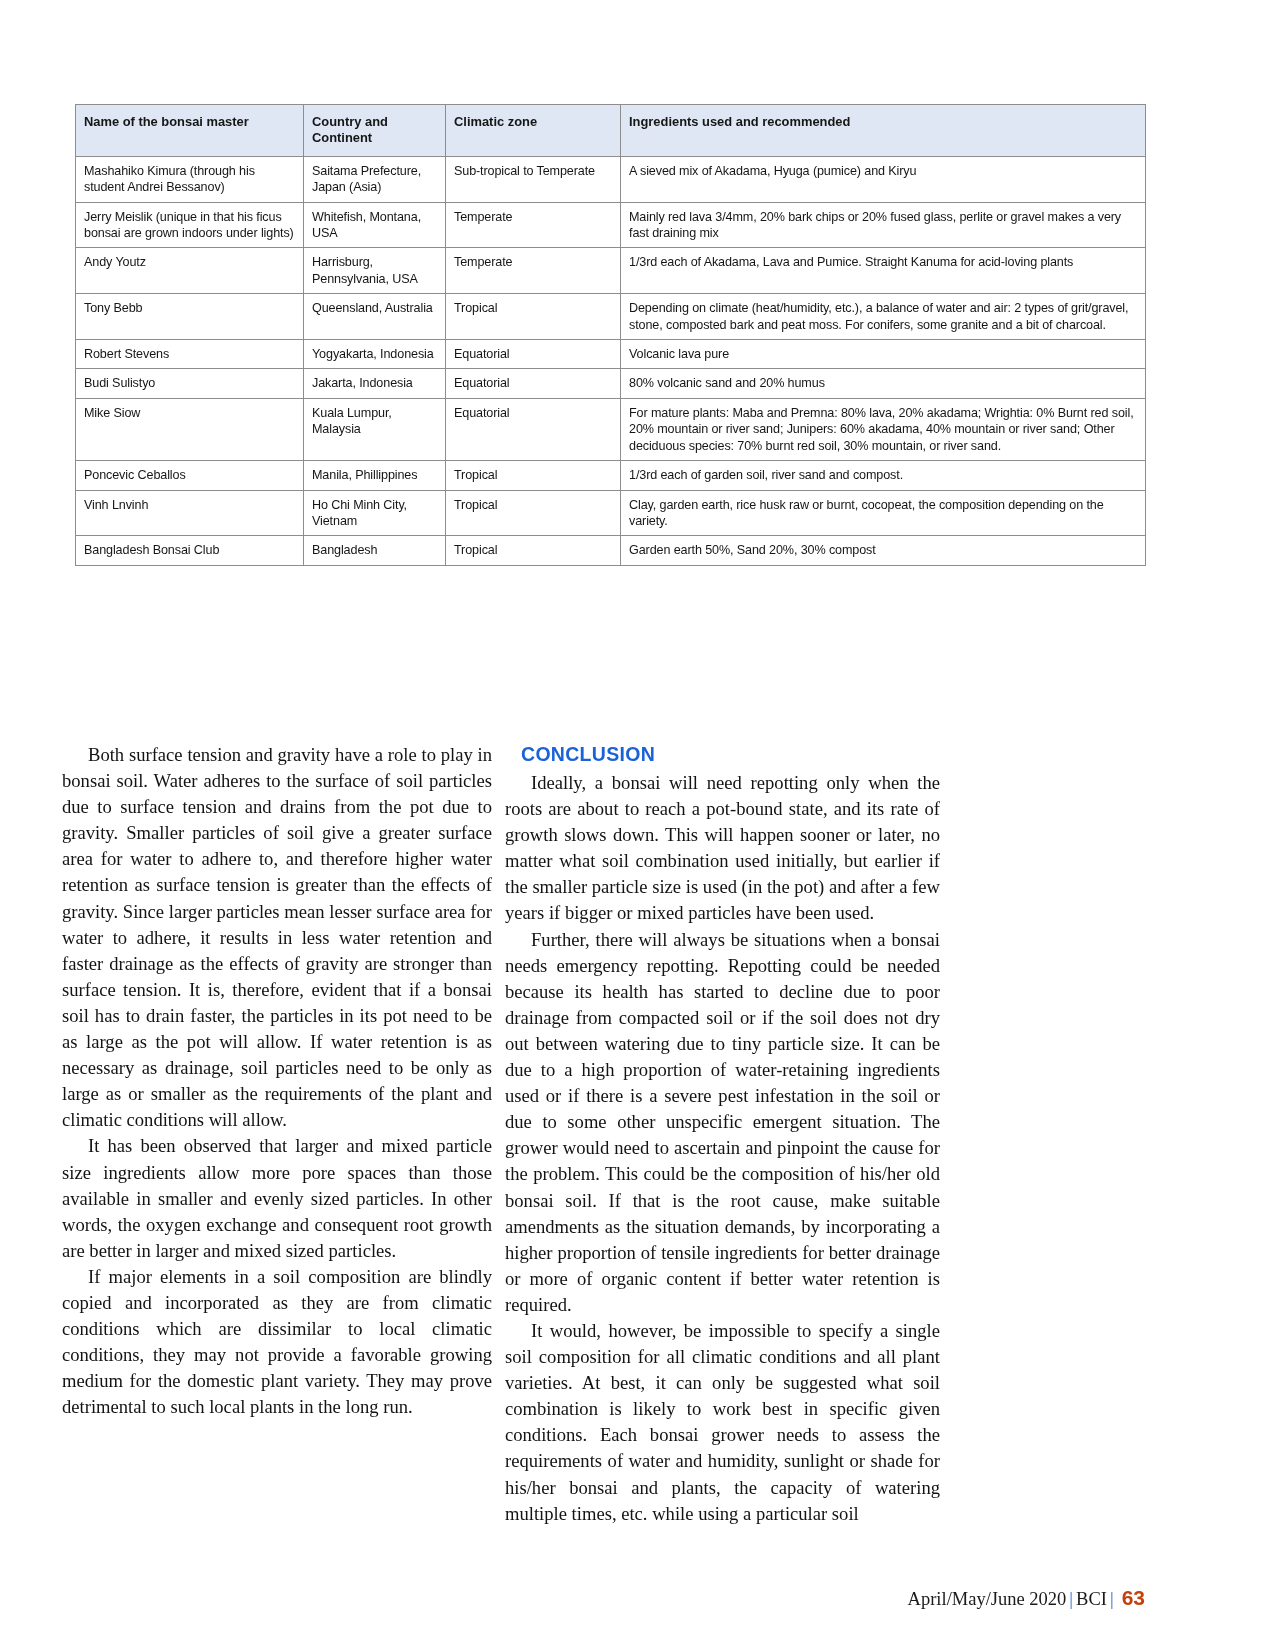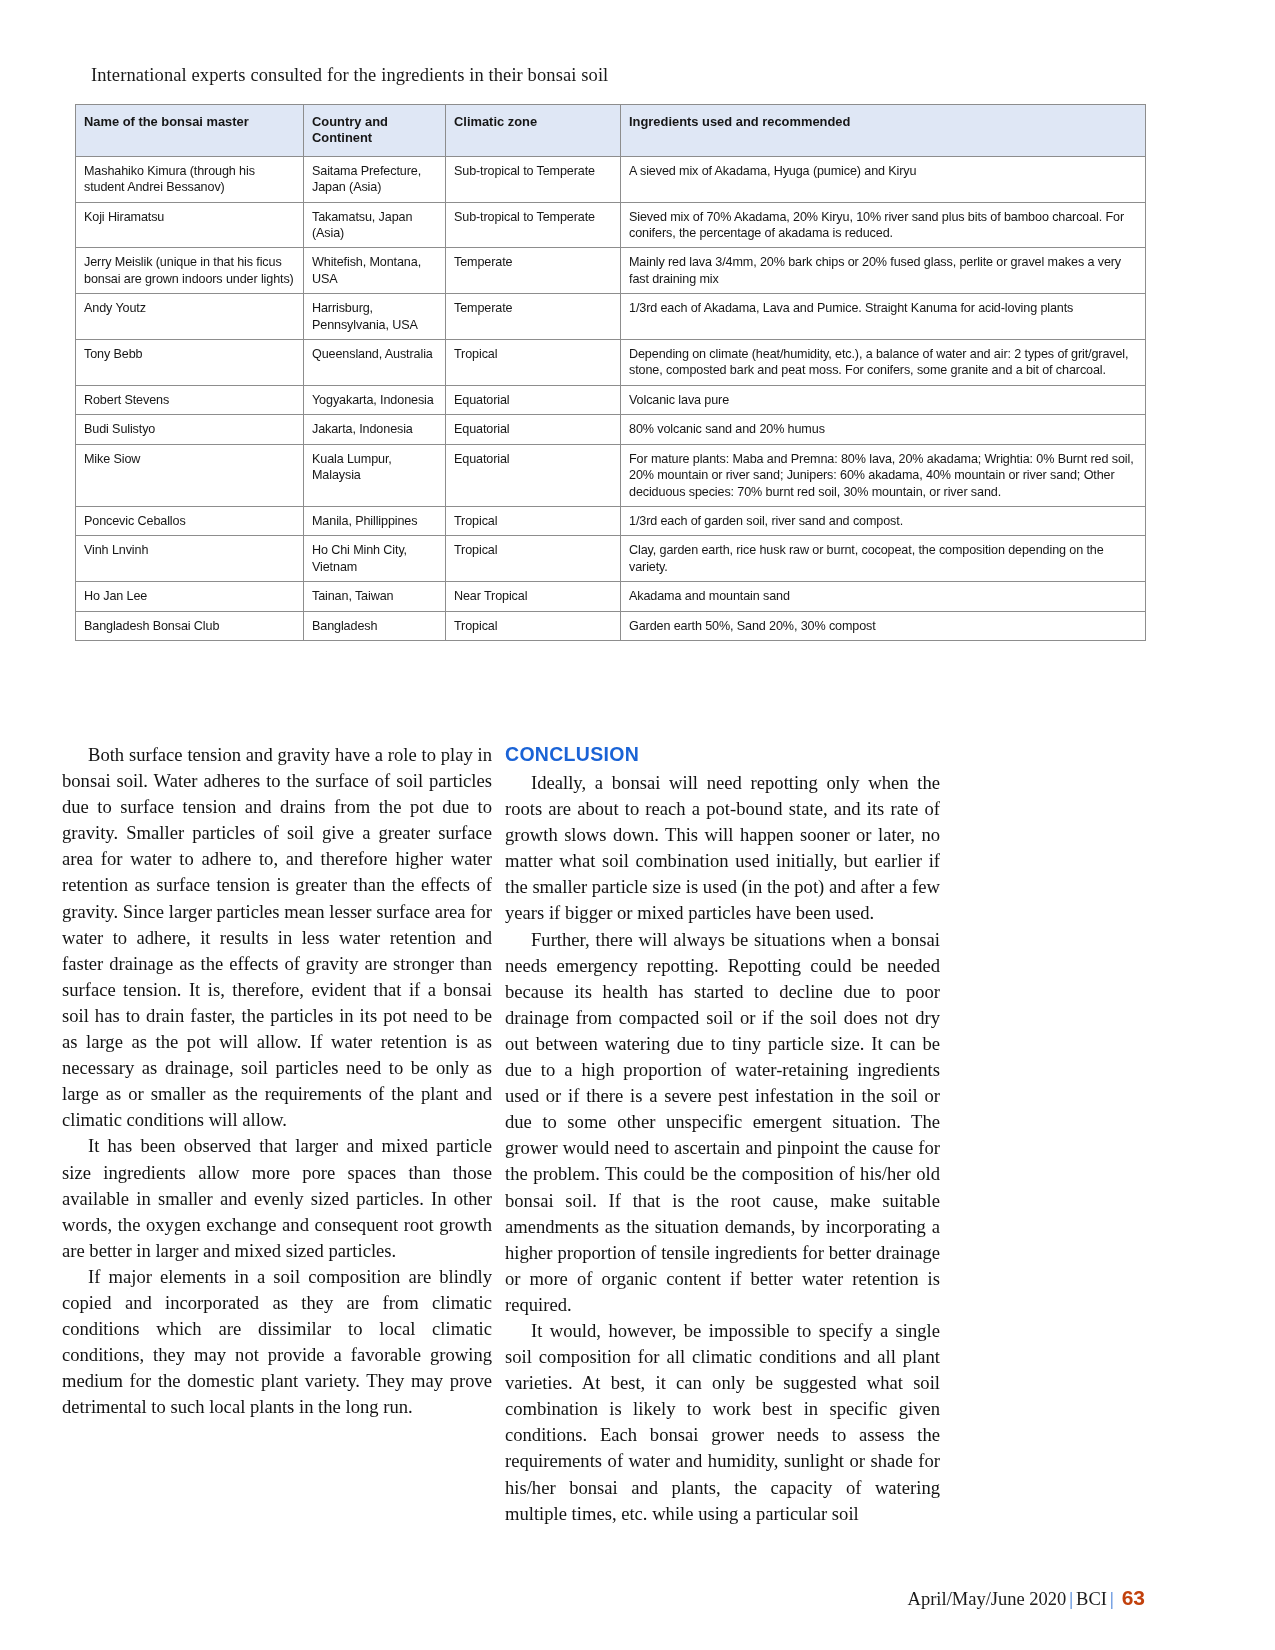--- a/index.html
+++ b/index.html
@@ -101,21 +101,21 @@
     hyphens: none;
   }
   .body-p + .body-p { margin-top: 0; }
 
   .section-head {
     font-family: "Liberation Sans", sans-serif;
     font-weight: bold;
     font-size: 19.5px;
     line-height: 24px;
     letter-spacing: 0.3px;
-    margin: 0 0 4px 0;
+    margin: 0 0 4px 16px;
   }
 
   
   .footer {
     position: absolute;
     right: 130px;
     top: 1586px;
     font-family: "Liberation Serif", serif;
     font-size: 18.5px;
     line-height: 24px;
@@ -132,21 +132,20 @@
     font-weight: bold;
     font-size: 21px;
     padding-left: 5px;
   }
 </style>
 </head>
 <body>
 
 <div class="page">
 
-  <div class="table-caption">International experts consulted for the ingredients in their bonsai soil</div>
 
   <div class="data-table-wrap">
     <table class="data-table">
       <colgroup>
         <col class="col-name">
         <col class="col-country">
         <col class="col-zone">
         <col class="col-ingr">
       </colgroup>
       <thead>
@@ -158,26 +157,20 @@
         </tr>
       </thead>
       <tbody>
         <tr>
           <td>Mashahiko Kimura (through his student Andrei Bessanov)</td>
           <td>Saitama Prefecture, Japan (Asia)</td>
           <td>Sub-tropical to Temperate</td>
           <td>A sieved mix of Akadama, Hyuga (pumice) and Kiryu</td>
         </tr>
         <tr>
-          <td>Koji Hiramatsu</td>
-          <td>Takamatsu, Japan (Asia)</td>
-          <td>Sub-tropical to Temperate</td>
-          <td>Sieved mix of 70% Akadama, 20% Kiryu, 10% river sand plus bits of bamboo charcoal. For conifers, the percentage of akadama is reduced.</td>
-        </tr>
-        <tr>
           <td>Jerry Meislik (unique in that his ficus bonsai are grown indoors under lights)</td>
           <td>Whitefish, Montana, USA</td>
           <td>Temperate</td>
           <td>Mainly red lava 3/4mm, 20% bark chips or 20% fused glass, perlite or gravel makes a very fast draining mix</td>
         </tr>
         <tr>
           <td>Andy Youtz</td>
           <td>Harrisburg, Pennsylvania, USA</td>
           <td>Temperate</td>
           <td>1/3rd each of Akadama, Lava and Pumice. Straight Kanuma for acid-loving plants</td>
@@ -210,26 +203,20 @@
           <td>Poncevic Ceballos</td>
           <td>Manila, Phillippines</td>
           <td>Tropical</td>
           <td>1/3rd each of garden soil, river sand and compost.</td>
         </tr>
         <tr>
           <td>Vinh Lnvinh</td>
           <td>Ho Chi Minh City, Vietnam</td>
           <td>Tropical</td>
           <td>Clay, garden earth, rice husk raw or burnt, cocopeat, the composition depending on the variety.</td>
-        </tr>
-        <tr>
-          <td>Ho Jan Lee</td>
-          <td>Tainan, Taiwan</td>
-          <td>Near Tropical</td>
-          <td>Akadama and mountain sand</td>
         </tr>
         <tr>
           <td>Bangladesh Bonsai Club</td>
           <td>Bangladesh</td>
           <td>Tropical</td>
           <td>Garden earth 50%, Sand 20%, 30% compost</td>
         </tr>
       </tbody>
     </table>
   </div>

